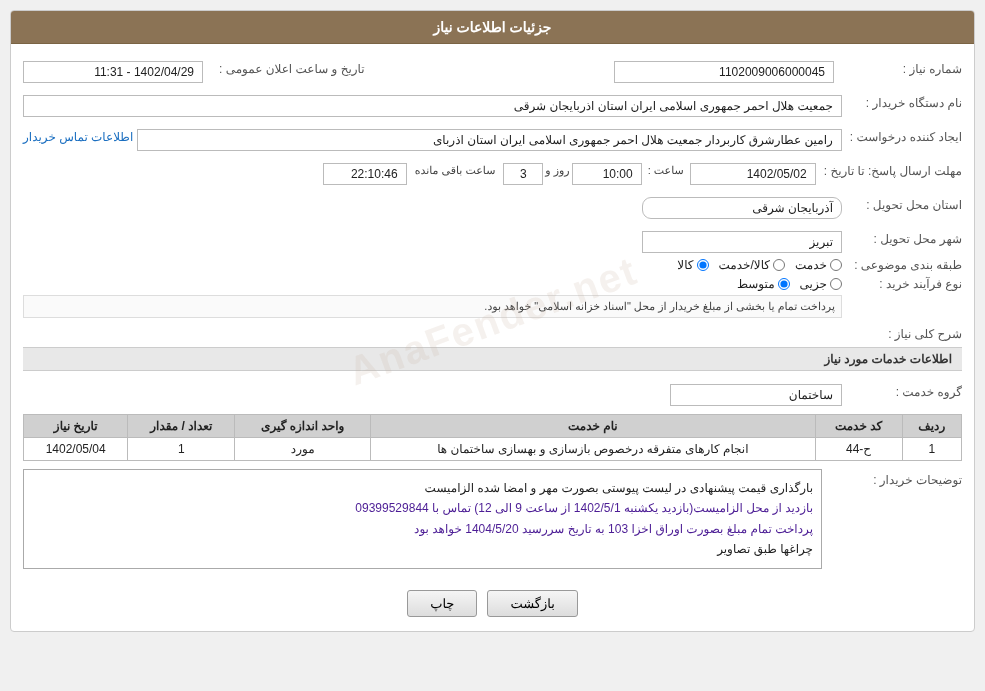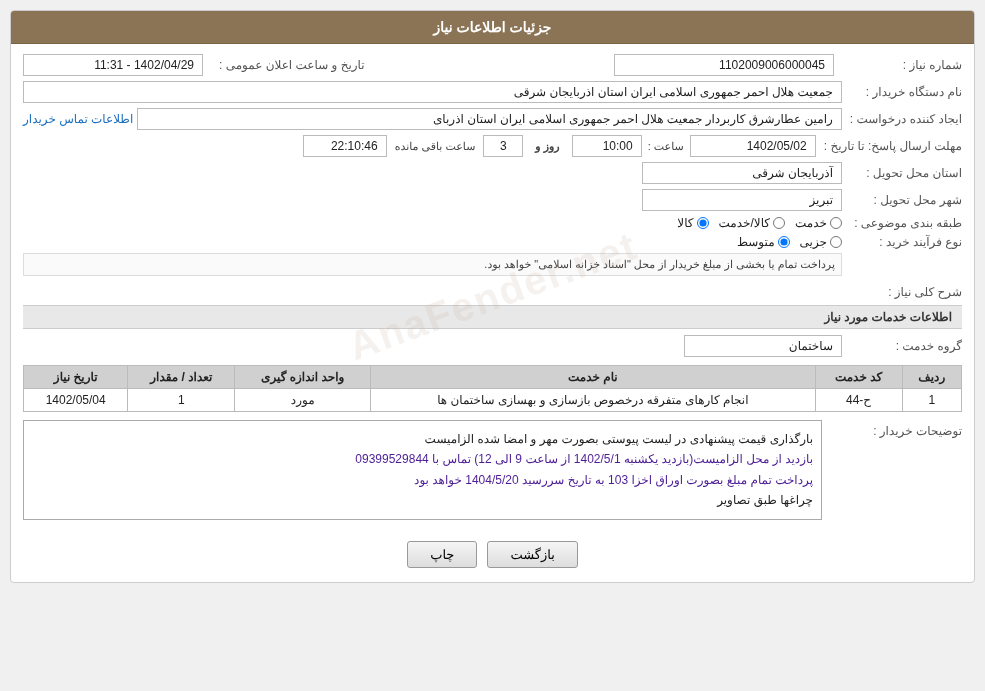--- a/index.html
+++ b/index.html
@@ -169,20 +169,21 @@
       white-space: nowrap;
     }
     .info-value {
       border: 1px solid #bbb;
       padding: 2px 8px;
       min-height: 22px;
       background: #fff;
       font-size: 12px;
       display: flex;
       align-items: center;
+      margin-top: 7px;
     }
     .info-row-top {
       display: flex;
       align-items: center;
       margin-bottom: 5px;
       gap: 8px;
     }
   </style>
 </head>
 <body>
@@ -212,29 +213,29 @@
         <span class="info-label">ایجاد کننده درخواست :</span>
         <div class="info-value" style="flex:1;">رامین عطارشرق کاربردار جمعیت هلال احمر جمهوری اسلامی ایران استان اذربای</div>
         <a class="link-blue" style="margin-right:4px; white-space:nowrap;">اطلاعات تماس خریدار</a>
       </div>
 
       <div class="info-row">
         <span class="info-label">مهلت ارسال پاسخ: تا تاریخ :</span>
         <div class="info-value" style="width:126px;text-align:right;">1402/05/02</div>
         <span class="small-label" style="margin: 0 6px;">ساعت :</span>
         <div class="info-value" style="width:70px;">10:00</div>
-        <span class="small-label" style="margin: 0 12px; font-weight: bold;">روز و</span>
+        <span class="small-label" style="margin: 0 2px;">روز و</span>
         <div class="info-value" style="width:40px;justify-content:center;">3</div>
         <span class="small-label" style="margin: 0 8px;">ساعت باقی مانده</span>
         <div class="info-value" style="width:84px;">22:10:46</div>
       </div>
 
       <div class="info-row">
         <span class="info-label">استان محل تحویل :</span>
-        <div class="info-value" style="width:200px;">آذربایجان شرقی</div>
+        <div class="info-value" style="width:200px;border-radius:9px;">آذربایجان شرقی</div>
       </div>
 
       <div class="info-row">
         <span class="info-label">شهر محل تحویل :</span>
         <div class="info-value" style="width:200px;">تبریز</div>
       </div>
 
       <div class="info-row">
         <span class="info-label">طبقه بندی موضوعی :</span>
         <div class="radio-group">
@@ -271,21 +272,21 @@
       </div>
 
       <div class="info-row" style="align-items:flex-start;">
         <span class="info-label" style="padding-top:4px;">شرح کلی نیاز :</span>
       </div>
 
       <div class="section-divider">اطلاعات خدمات مورد نیاز</div>
 
       <div class="info-row">
         <span class="info-label">گروه خدمت :</span>
-        <div class="info-value" style="width:158px;">ساختمان</div>
+        <div class="info-value" style="width:172px;">ساختمان</div>
       </div>
 
       <div class="table-section">
         <table>
           <thead>
             <tr>
               <th>ردیف</th>
               <th>کد خدمت</th>
               <th>نام خدمت</th>
               <th>واحد اندازه گیری</th>

